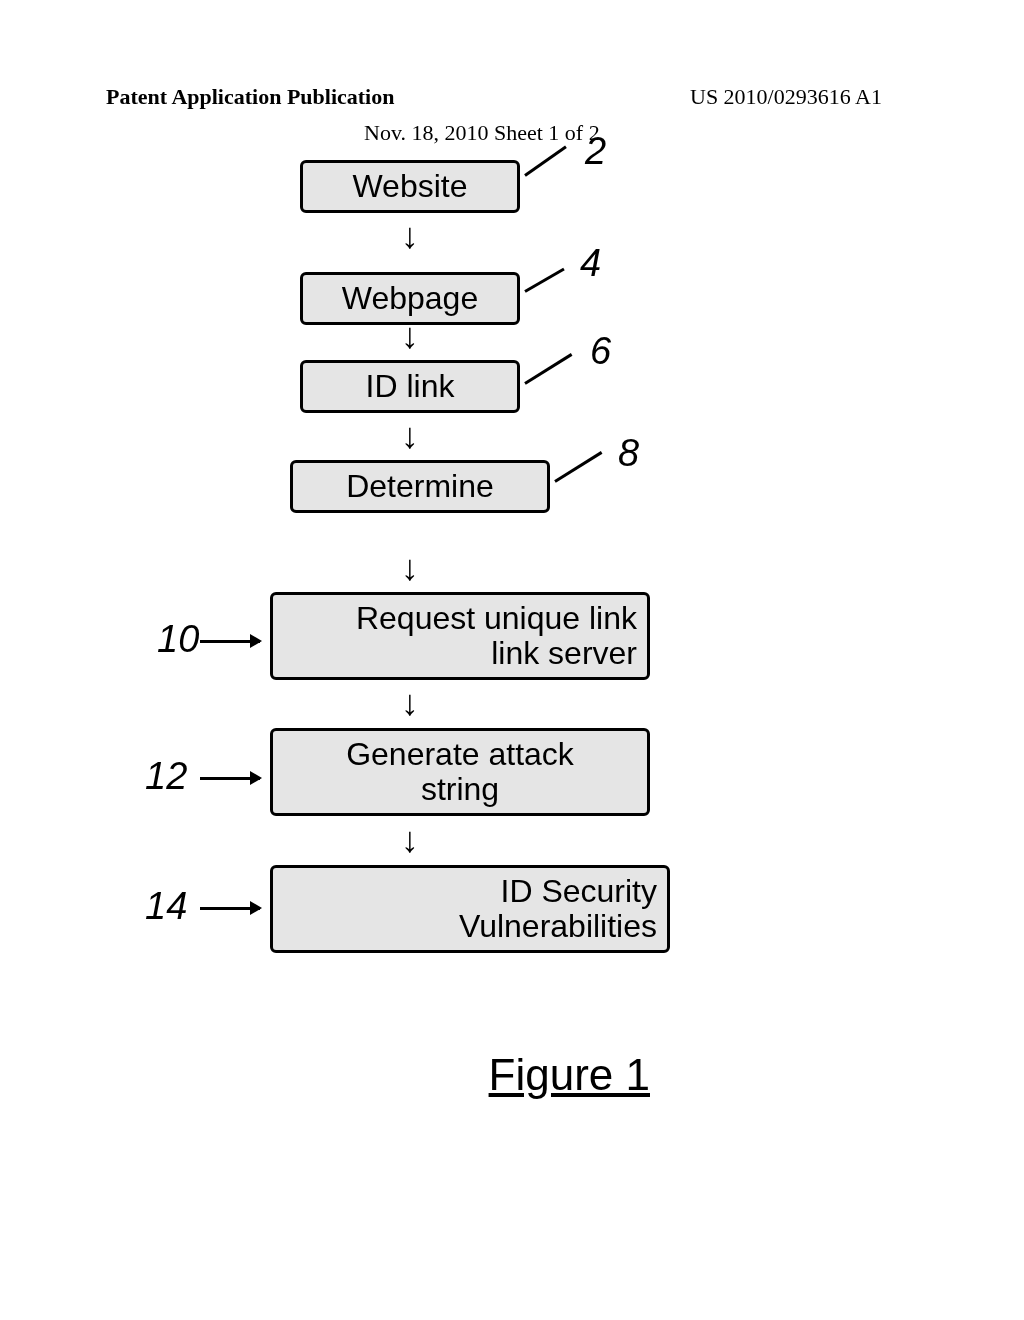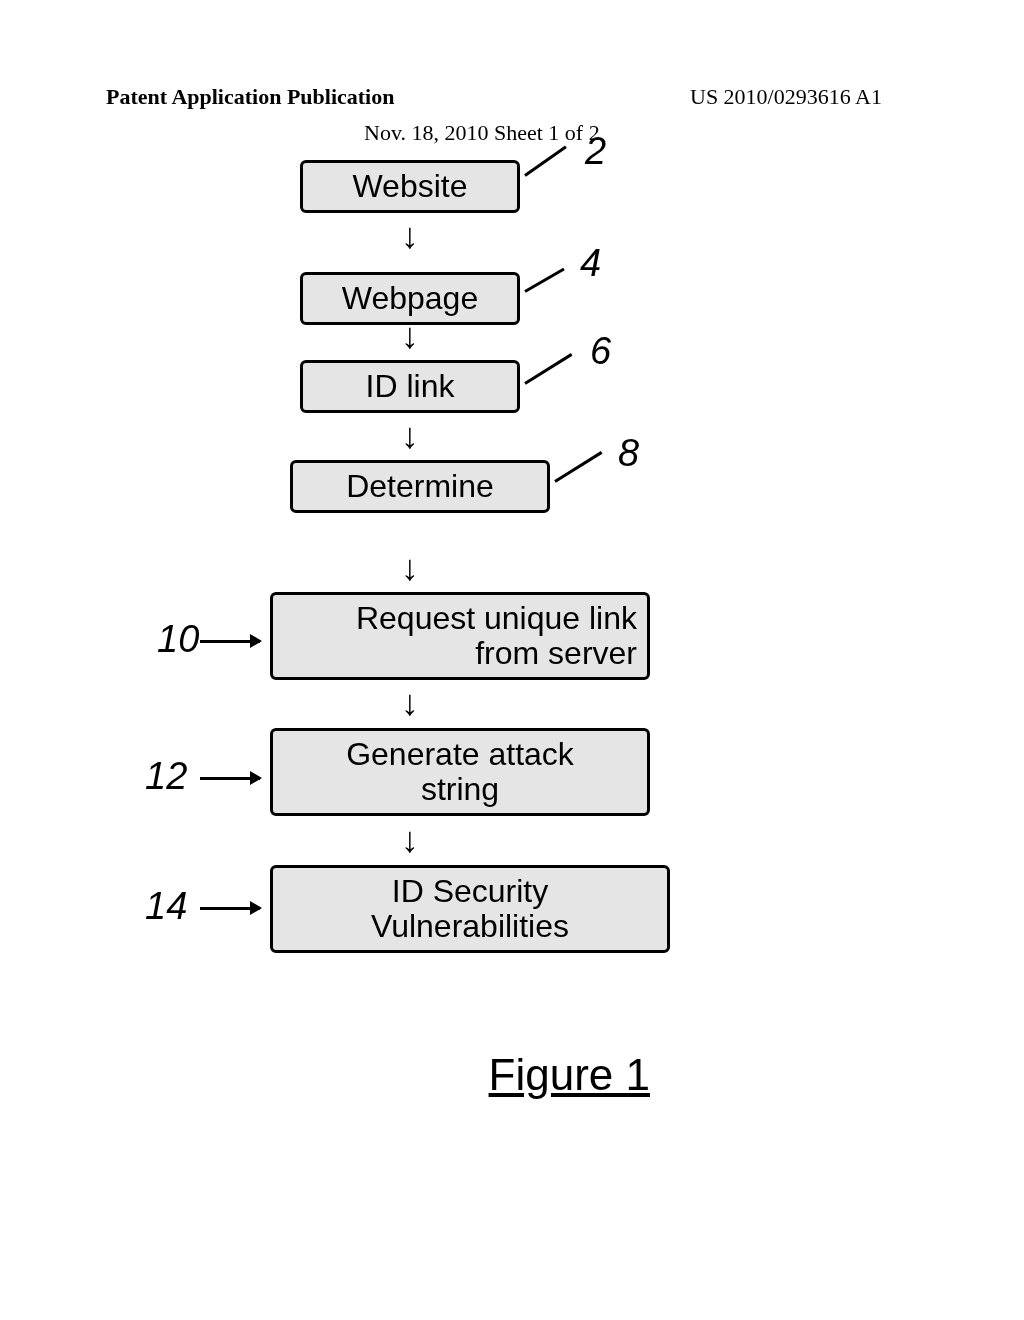--- a/index.html
+++ b/index.html
@@ -123,35 +123,35 @@
 
   <div class="box" style="left:290px; top:310px; width:260px;">
     <span class="line">Determine</span>
   </div>
   <div class="lead" style="left:555px; top:330px; width:55px; height:3px; transform:rotate(-32deg); transform-origin:left center;"></div>
   <div class="refnum" style="left:618px; top:282px;">8</div>
   <div class="arrow down" style="left:410px; top:400px;">↓</div>
 
   <div class="box" style="left:270px; top:442px; width:380px; text-align:right; padding-left:20px;">
     <span class="line">Request unique link</span>
-    <span class="line">from server</span>
+    <span class="line">link server</span>
   </div>
   <div class="refnum" style="left:145px; top:468px;margin-left:12px;">10</div>
   <div class="lead ah-left" style="left:200px; top:490px; width:60px; height:3px;"></div>
   <div class="arrow down" style="left:410px; top:535px;">↓</div>
 
   <div class="box" style="left:270px; top:578px; width:380px;">
     <span class="line">Generate attack</span>
     <span class="line">string</span>
   </div>
   <div class="refnum" style="left:145px; top:605px;">12</div>
   <div class="lead ah-left" style="left:200px; top:627px; width:60px; height:3px;"></div>
   <div class="arrow down" style="left:410px; top:672px;">↓</div>
 
-  <div class="box" style="left:270px; top:715px; width:400px;">
+  <div class="box" style="left:270px; top:715px; width:400px;text-align:right;">
     <span class="line">ID Security</span>
     <span class="line">Vulnerabilities</span>
   </div>
   <div class="refnum" style="left:145px; top:735px;">14</div>
   <div class="lead ah-left" style="left:200px; top:757px; width:60px; height:3px;"></div>
 
   <div class="caption" style="left:350px; top:900px; width:300px;">Figure 1</div>
 
 </div>
 

